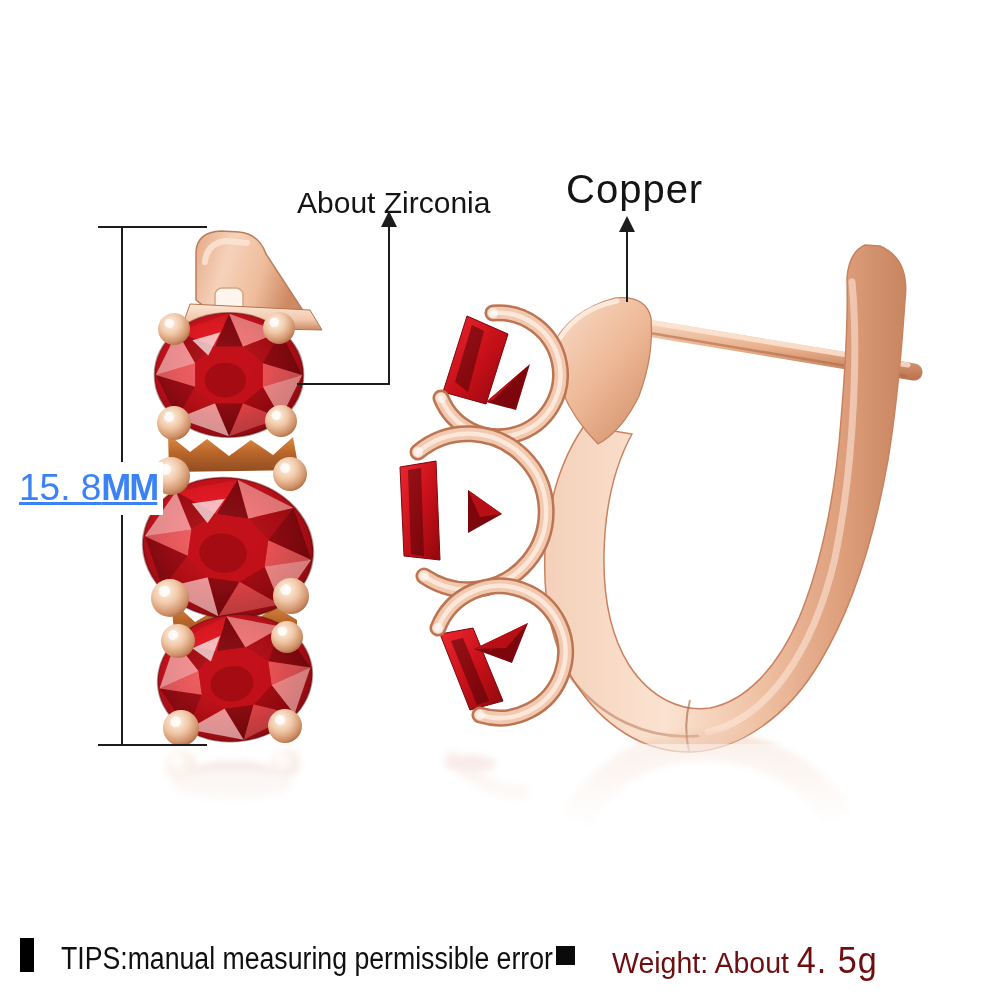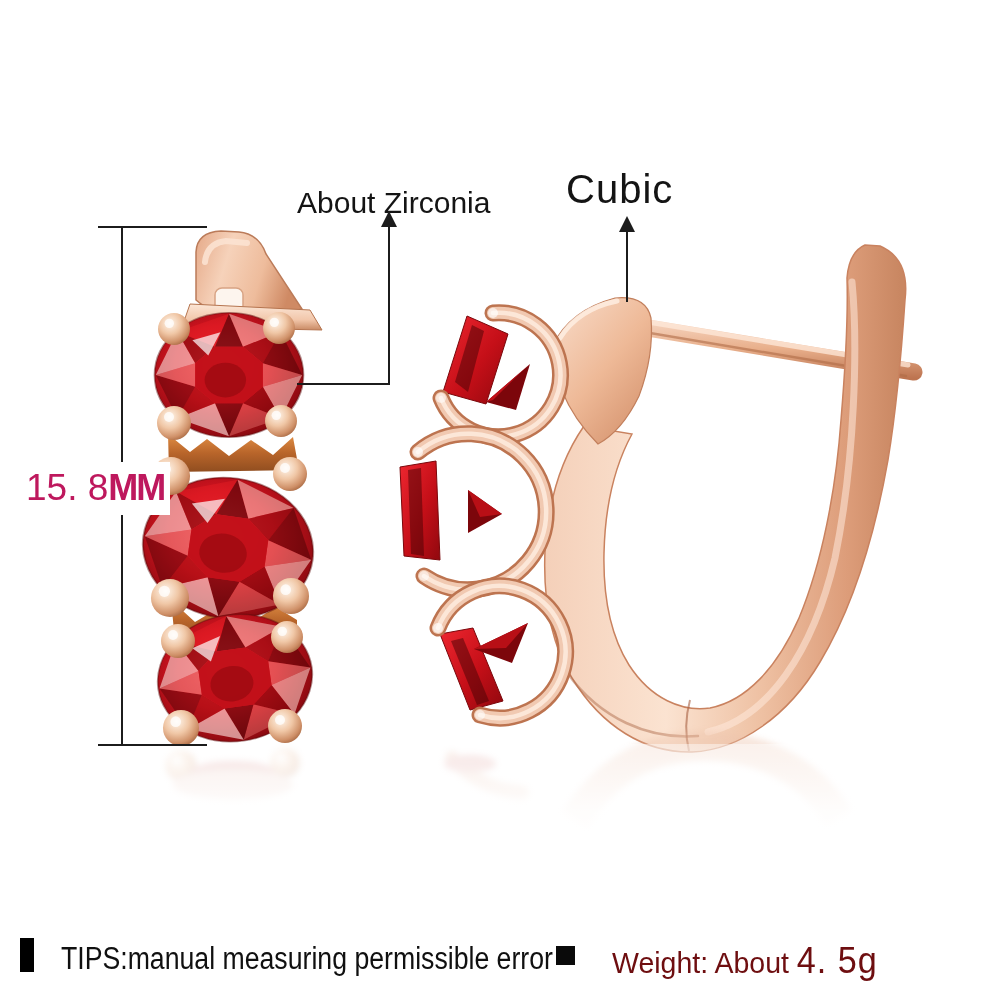--- a/index.html
+++ b/index.html
@@ -14,22 +14,23 @@
     position:absolute;width:0;height:0;
     border-left:8px solid transparent;border-right:8px solid transparent;
     border-bottom:16px solid #1c1c1c;
   }
   .callout{
     position:absolute;color:#141414;white-space:nowrap;line-height:1.05;
   }
   .cz-label{left:297px;top:187px;font-size:30px;}
   .cu-label{left:566px;top:168px;font-size:40px;letter-spacing:1px;}
   .size-label{
-    left:24px;top:462px;font-size:37px;background:#fff;padding:7px 6px 7px 2px;
-    color:#be185d;
+    left:17px;top:462px;font-size:37px;background:#fff;padding:7px 6px 7px 2px;
+    color:#3b82f6;
+    text-decoration:underline;
   }
   .size-label .unit{font-weight:700;letter-spacing:-2px;font-size:36px;}
   
   .footer-bar{position:absolute;left:20px;top:938px;width:14px;height:34px;background:#000;}
   .footer-square{position:absolute;left:556px;top:946px;width:19px;height:19px;background:#0a0a0a;}
   .tips-text{
     position:absolute;left:61px;top:941px;font-size:31px;color:#101010;font-weight:500;
     transform:scaleX(.86);transform-origin:left top;white-space:nowrap;letter-spacing:0px;
   }
   .weight-text{
@@ -251,21 +252,21 @@
   <div class="ln" style="left:121px;top:227px;width:2px;height:519px;"></div>
   <div class="ln" style="left:98px;top:226px;width:109px;height:2px;"></div>
   <div class="ln" style="left:98px;top:744px;width:109px;height:2px;"></div>
   <div class="callout size-label"><span>15. 8</span><span class="unit">MM</span></div>
 
   <div class="callout cz-label">About Zirconia</div>
   <div class="arrow-up" style="left:381px;top:211px;"></div>
   <div class="ln" style="left:388px;top:220px;width:2px;height:164px;"></div>
   <div class="ln" style="left:297px;top:383px;width:93px;height:2px;"></div>
 
-  <div class="callout cu-label">Cubic</div>
+  <div class="callout cu-label">Copper</div>
   <div class="arrow-up" style="left:619px;top:216px;"></div>
   <div class="ln" style="left:626px;top:226px;width:2px;height:76px;"></div>
 
   <div class="footer-bar"></div>
   <div class="tips-text">TIPS:manual measuring permissible error</div>
   <div class="footer-square"></div>
   <div class="weight-text"><span>Weight: About</span>&nbsp;<span class="wv">4. 5g</span></div>
 
 </div>
 

